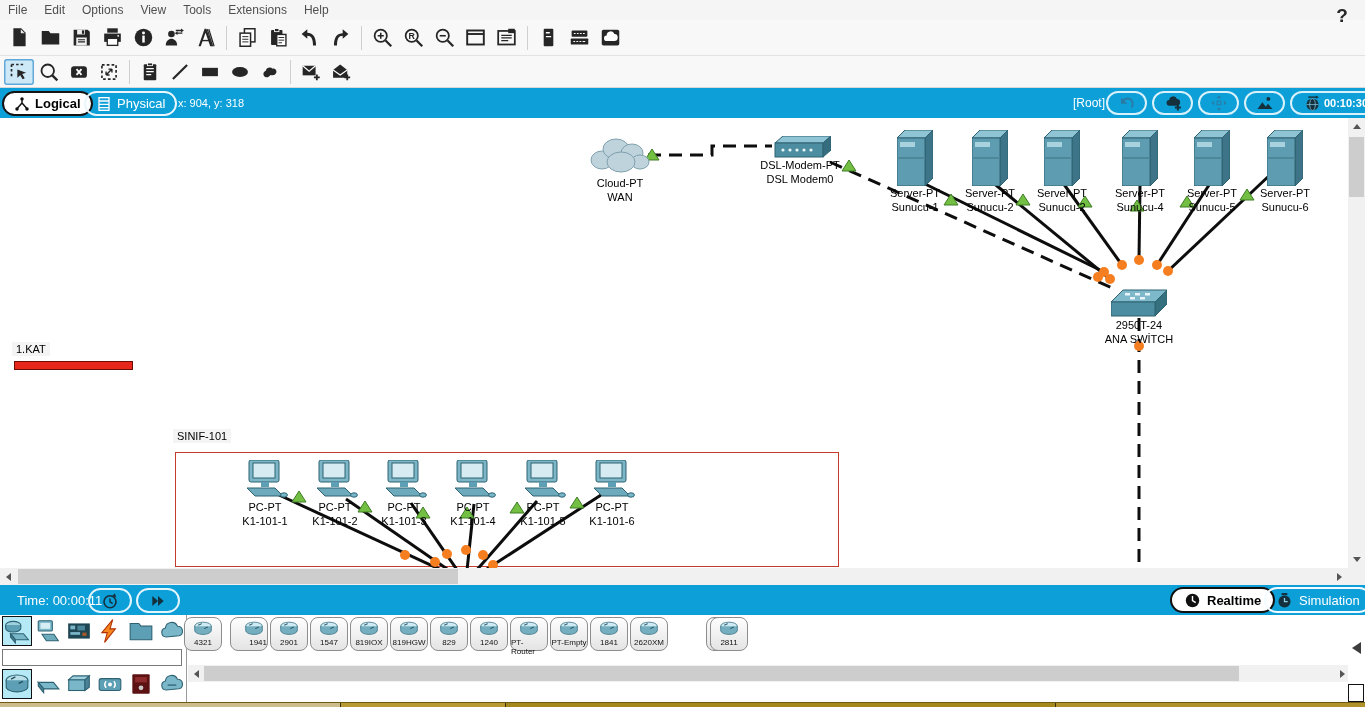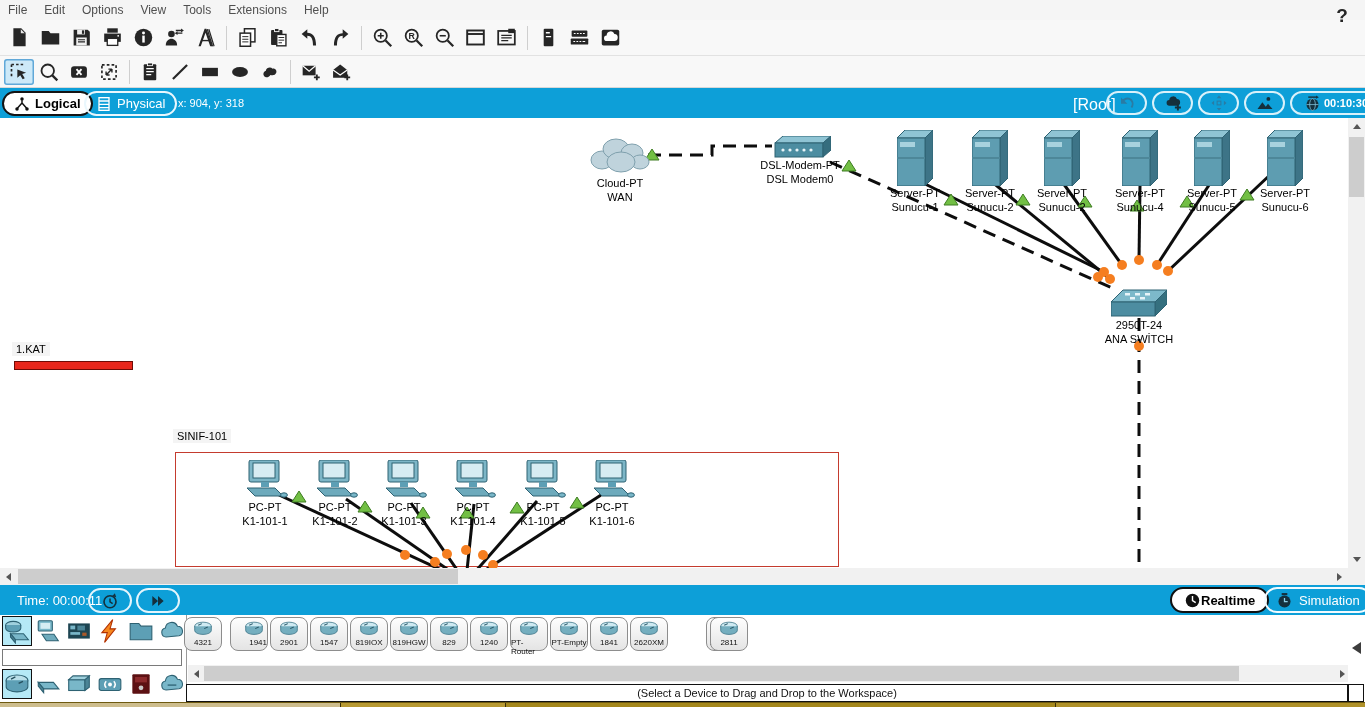--- a/index.html
+++ b/index.html
@@ -24,21 +24,21 @@
   .help-btn { position:absolute; right:12px; top:5px; font-size:19px; font-weight:bold; color:#262626; width:22px; text-align:center; }
   .ic { display:inline-flex; align-items:center; justify-content:center; }
 
   
   .wsbar { position:absolute; left:0; top:88px; width:1365px; height:36px; background:#0d9fd8; color:#fff; }
   .pill { position:absolute; top:3px; height:25px; border-radius:13px; display:flex; align-items:center; gap:5px;
           padding:0 10px; font-size:13px; }
   .pill-logical { left:2px; background:#fff; border:2px solid #141414; color:#000; font-weight:bold; }
   .pill-physical { left:84px; border:2px solid #e9f7fd; color:#fff; }
   .ws-coords { position:absolute; left:178px; top:9px; font-size:11px; }
-  .ws-root { position:absolute; left:1073px; top:8px; font-size:16px; }
+  .ws-root { position:absolute; left:1073px; top:8px; font-size:12px; }
   .wpill { position:absolute; top:3px; width:41px; height:24px; border:2px solid #d9f1fa; border-radius:12px;
            display:flex; align-items:center; justify-content:center; }
   .wpill.clockpill { width:92px; gap:3px; font-size:11px; font-weight:bold; color:#fff; }
 
   
   .canvas { position:absolute; left:0; top:118px; width:1348px; height:450px; background:#fff; overflow:hidden; }
   #link-layer { position:absolute; left:0; top:0; z-index:1; }
   .lnk.solid { stroke:#0d0d0d; stroke-width:3; fill:none; }
   .lnk.dashed { stroke:#0d0d0d; stroke-width:3; fill:none; stroke-dasharray:13 8; }
   .device { position:absolute; width:90px; z-index:2; text-align:center; }
@@ -63,21 +63,21 @@
   .h-thumb { position:absolute; left:18px; top:1px; width:440px; height:15px; background:#cdcdcd; }
   .v-thumb { position:absolute; left:1px; top:19px; width:15px; height:60px; background:#cdcdcd; }
 
   
   .simbar { position:absolute; left:0; top:585px; width:1365px; height:30px; background:#0d9fd8; color:#fff; }
   .sim-time { position:absolute; left:17px; top:8px; font-size:13px; }
   .spill { position:absolute; top:3px; width:44px; height:25px; border:2px solid #e4f5fc; border-radius:13px;
            display:flex; align-items:center; justify-content:center; }
   .tab-realtime { position:absolute; left:1170px; top:2px; height:26px; border-radius:14px; background:#fff;
                   border:2px solid #111; color:#000; font-weight:bold; font-size:13px;
-                  display:flex; align-items:center; padding:0 12px; }
+                  display:flex; align-items:center; gap:6px; padding:0 12px; }
   .tab-simulation { position:absolute; left:1264px; top:2px; height:26px; border-radius:14px;
                     border:2px solid #f2fbff; color:#fff; font-size:13px;
                     display:flex; align-items:center; gap:6px; padding:0 10px; }
 
   
   .palette { position:absolute; left:0; top:615px; width:1365px; height:87px; background:#fff; }
   .cat-cell { position:absolute; width:30px; height:30px; display:flex; align-items:center; justify-content:center; }
   .cat-cell.selected { background:#b5e9f6; border:1px solid #111; }
   .filter-box { position:absolute; left:2px; top:34px; width:180px; height:17px; background:#fff; border:1px solid #7a7a7a; }
   .pal-divider { position:absolute; left:186px; top:0; width:1px; height:87px; background:#9a9a9a; }
@@ -773,21 +773,20 @@
     <div class="pal-hscroll">
       <span class="sb-btn" style="left:0; top:0;">
           <span class="tri tri-left"></span>
         </span>
       <span class="pal-thumb"></span>
       <span class="sb-btn" style="left:1146px; top:0;">
           <span class="tri tri-right"></span>
         </span>
     </div>
     <span class="collapse-arrow"></span>
-    <div class="hint-bar">(Select a Device to Drag and Drop to the Workspace)</div>
     <div class="corner-box"></div>
   <span class="cat-cell selected" style="left: 2px; top: 1px;">
         <span class="ic">
           <svg width="26" height="26" viewBox="0 0 24 24">
             <ellipse cx="8.5" cy="6.5" rx="7" ry="3.4" fill="#9fd0dd" stroke="#2e6273"></ellipse>
             <path d="M1.5 6.5v3a7 3.4 0 0014 0v-3" fill="#5d9fb5" stroke="#2e6273"></path>
             <path d="M6 14.5h12l4.5 5.5H10.5z" fill="#79b7c9" stroke="#2e6273"></path>
             <path d="M6 14.5v3l4.5 5.5v-3z" fill="#4b8496" stroke="#2e6273"></path>
           </svg>
         </span>

